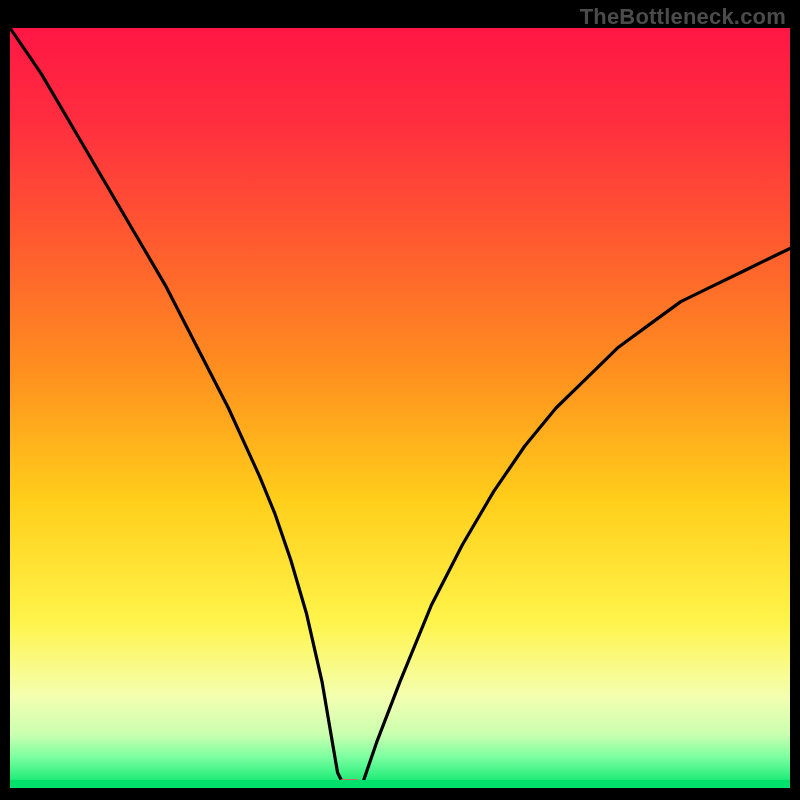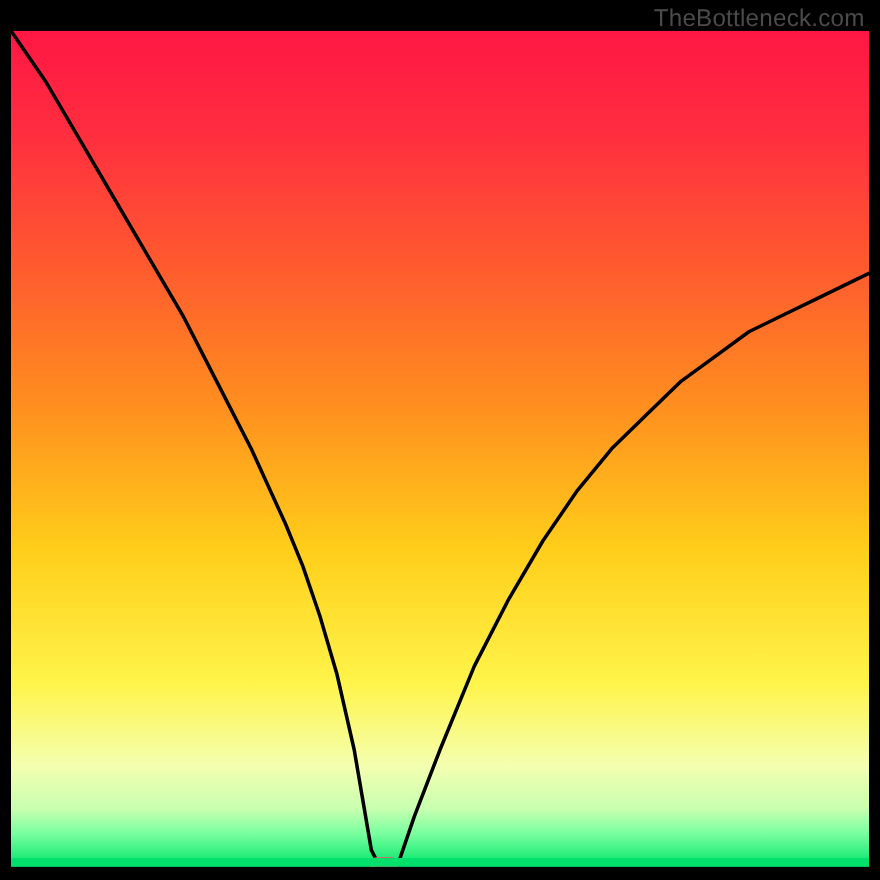--- a/index.html
+++ b/index.html
@@ -10,21 +10,21 @@
     background: #000;
     position: relative;
     font-family: Arial, Helvetica, sans-serif;
   }
   .watermark {
     position: absolute;
     top: 4px;
     right: 14px;
     color: #4b4b4b;
     font-size: 22px;
-    font-weight: 400;
+    font-weight: 700;
     letter-spacing: 0.2px;
     z-index: 10;
   }
   .plot-outer {
     position: absolute;
     left: 10px;
     top: 28px;
     width: 780px;
     height: 760px;
     background: #000;

